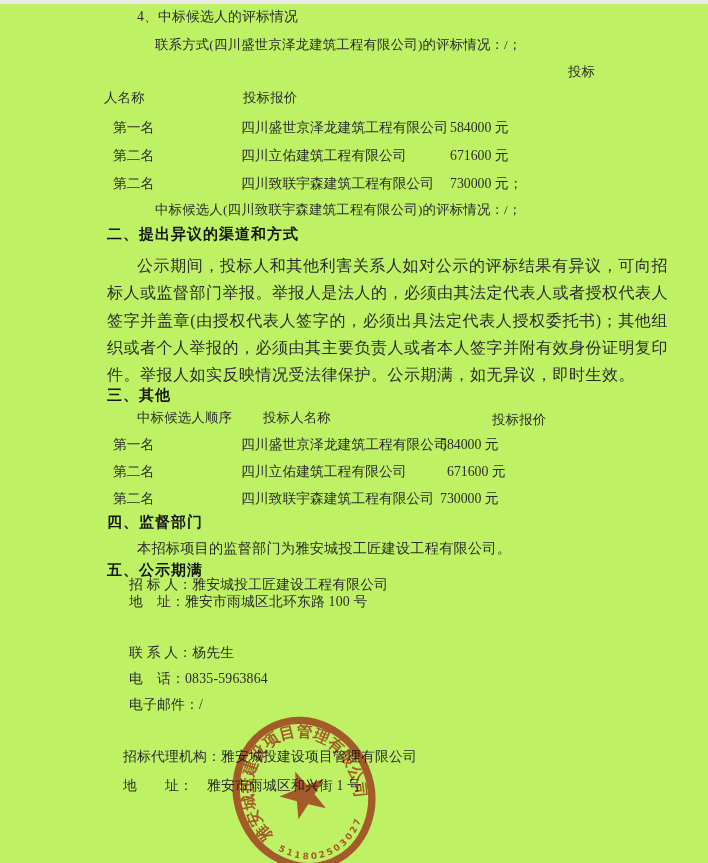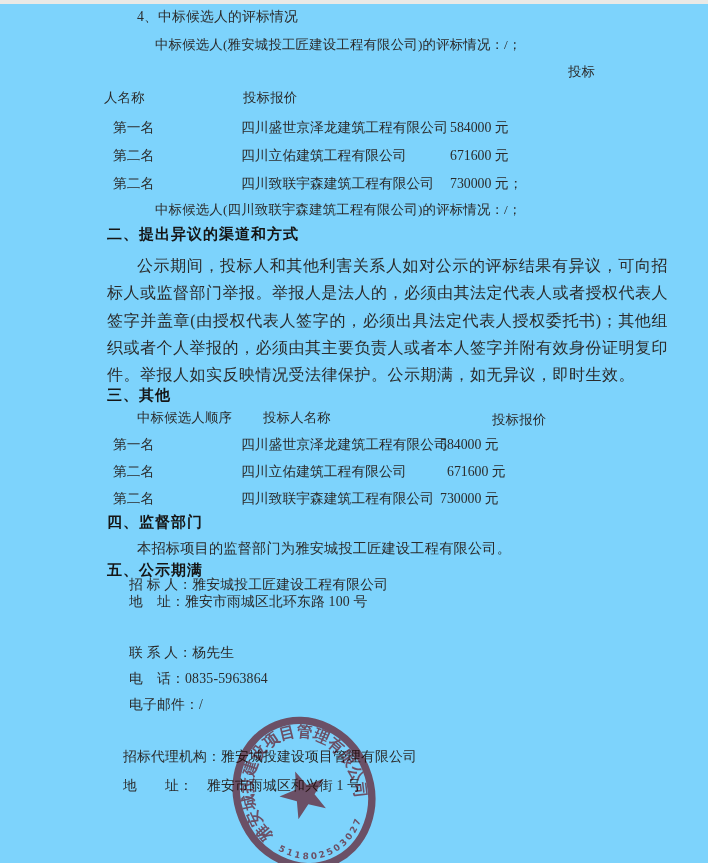--- a/index.html
+++ b/index.html
@@ -1,18 +1,18 @@
 <!DOCTYPE html>
 <html><head>
 <meta charset="utf-8">
 <style>
   html,body{margin:0;padding:0;background:#ffffff}
   .page{
     position:relative;width:708px;height:863px;overflow:hidden;
-    background:#7dd3fc;
+    background:#bef264;
     font-family:"Liberation Serif","DejaVu Serif",serif;
     color:#2b2b2b;
   }
   .scan-edge-top{position:absolute;top:0;left:0;width:708px;height:4px;background:#eae9e6}
   .t{position:absolute;white-space:nowrap;font-size:13.8px;letter-spacing:.2px;color:#2b2b2b}
   .small{font-size:13.4px}
   .h{
     position:absolute;white-space:nowrap;
     font-family:"Liberation Sans","DejaVu Sans",sans-serif;
     font-weight:700;font-size:15px;color:#151515;letter-spacing:1px;
@@ -30,21 +30,21 @@
     mix-blend-mode:multiply;opacity:.85;pointer-events:none;
   }
 </style>
 </head>
 <body>
 
 <div class="page">
   <div class="scan-edge-top"></div>
 
   <div class="t" style="left:137px;top:8px">4、中标候选人的评标情况</div>
-  <div class="t small" style="left:155px;top:36px">中标候选人(雅安城投工匠建设工程有限公司)的评标情况：/；</div>
+  <div class="t small" style="left:155px;top:36px">联系方式(四川盛世京泽龙建筑工程有限公司)的评标情况：/；</div>
   <div class="t small" style="left:568px;top:63px">投标</div>
   <div class="t small" style="left:104px;top:89px">人名称</div>
   <div class="t small" style="left:243px;top:89px">投标报价</div>
 
   <div class="t cell" style="left:113px;top:119px">第一名</div>
   <div class="t cell" style="left:241px;top:119px">四川盛世京泽龙建筑工程有限公司</div>
   <div class="t cell" style="left:450px;top:119px">584000 元</div>
 
   <div class="t cell" style="left:113px;top:147px">第二名</div>
   <div class="t cell" style="left:241px;top:147px">四川立佑建筑工程有限公司</div>

